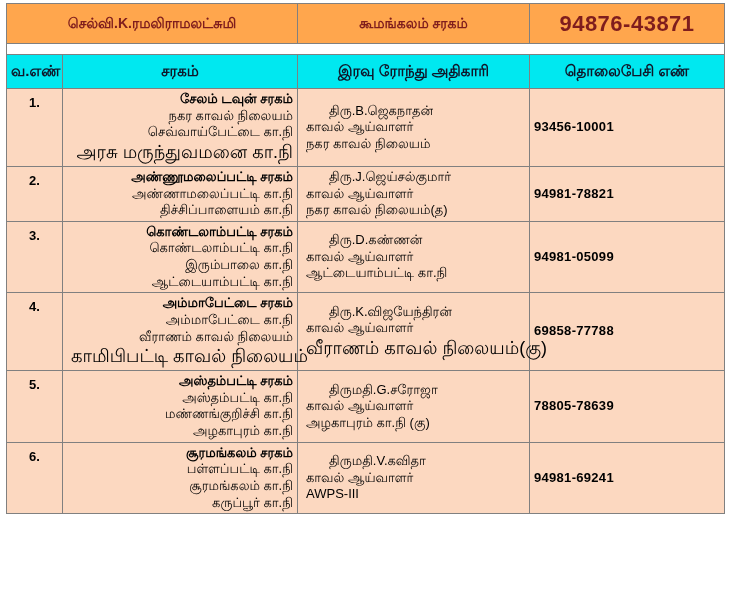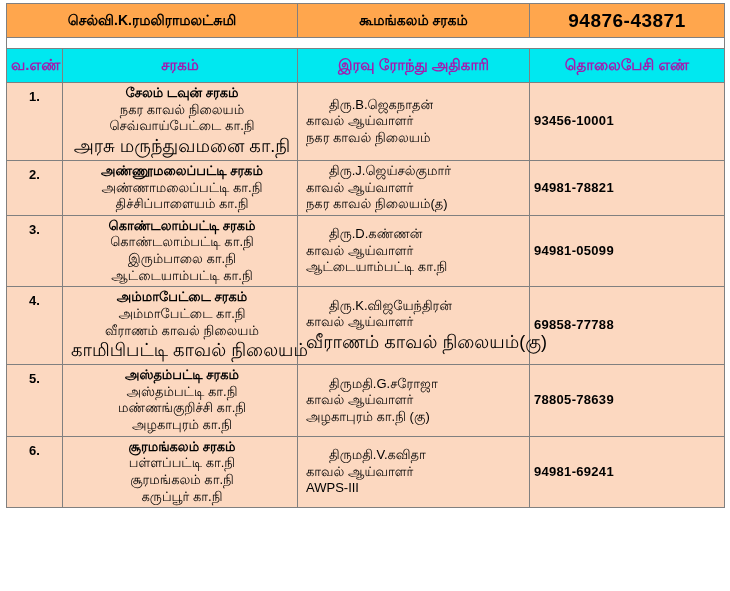--- a/index.html
+++ b/index.html
@@ -30,60 +30,60 @@
     border: 1px solid #808080;
     vertical-align: middle;
     padding: 2px 4px;
     box-sizing: border-box;
   }
   
   .hdr-row td {
     background: #ffa64d;
     text-align: center;
     font-weight: bold;
-    color: #000000;
-    height: 34px;
+    color: #7f1d1d;
+    height: 40px;
     font-size: 14px;
   }
   .hdr-row td.phone {
-    font-size: 19px;
+    font-size: 22px;
     letter-spacing: 0.5px;
   }
   
   .spacer td {
     border: none;
     height: 11px;
     background: #ffffff;
   }
   
   .colhdr td {
     background: #00e5ee;
     background: #00e8f0;
     text-align: center;
     font-weight: bold;
-    color: #a21caf;
+    color: #0f172a;
     height: 34px;
     font-size: 15px;
   }
   
   .body-row td {
     background: #fcd8c0;
     color: #000000;
     font-size: 13px;
     line-height: 1.28;
   }
   .c-sno {
     text-align: center;
     font-weight: bold;
     vertical-align: top !important;
     padding-top: 6px !important;
     font-size: 14px;
   }
   .c-area {
-    text-align: center;
+    text-align: right;
     padding-left: 8px !important;
     vertical-align: middle;
     margin-left: 16px;
   }
   .c-officer {
     text-align: left;
     padding-left: 8px !important;
     vertical-align: middle;
   }
   .c-phone {

